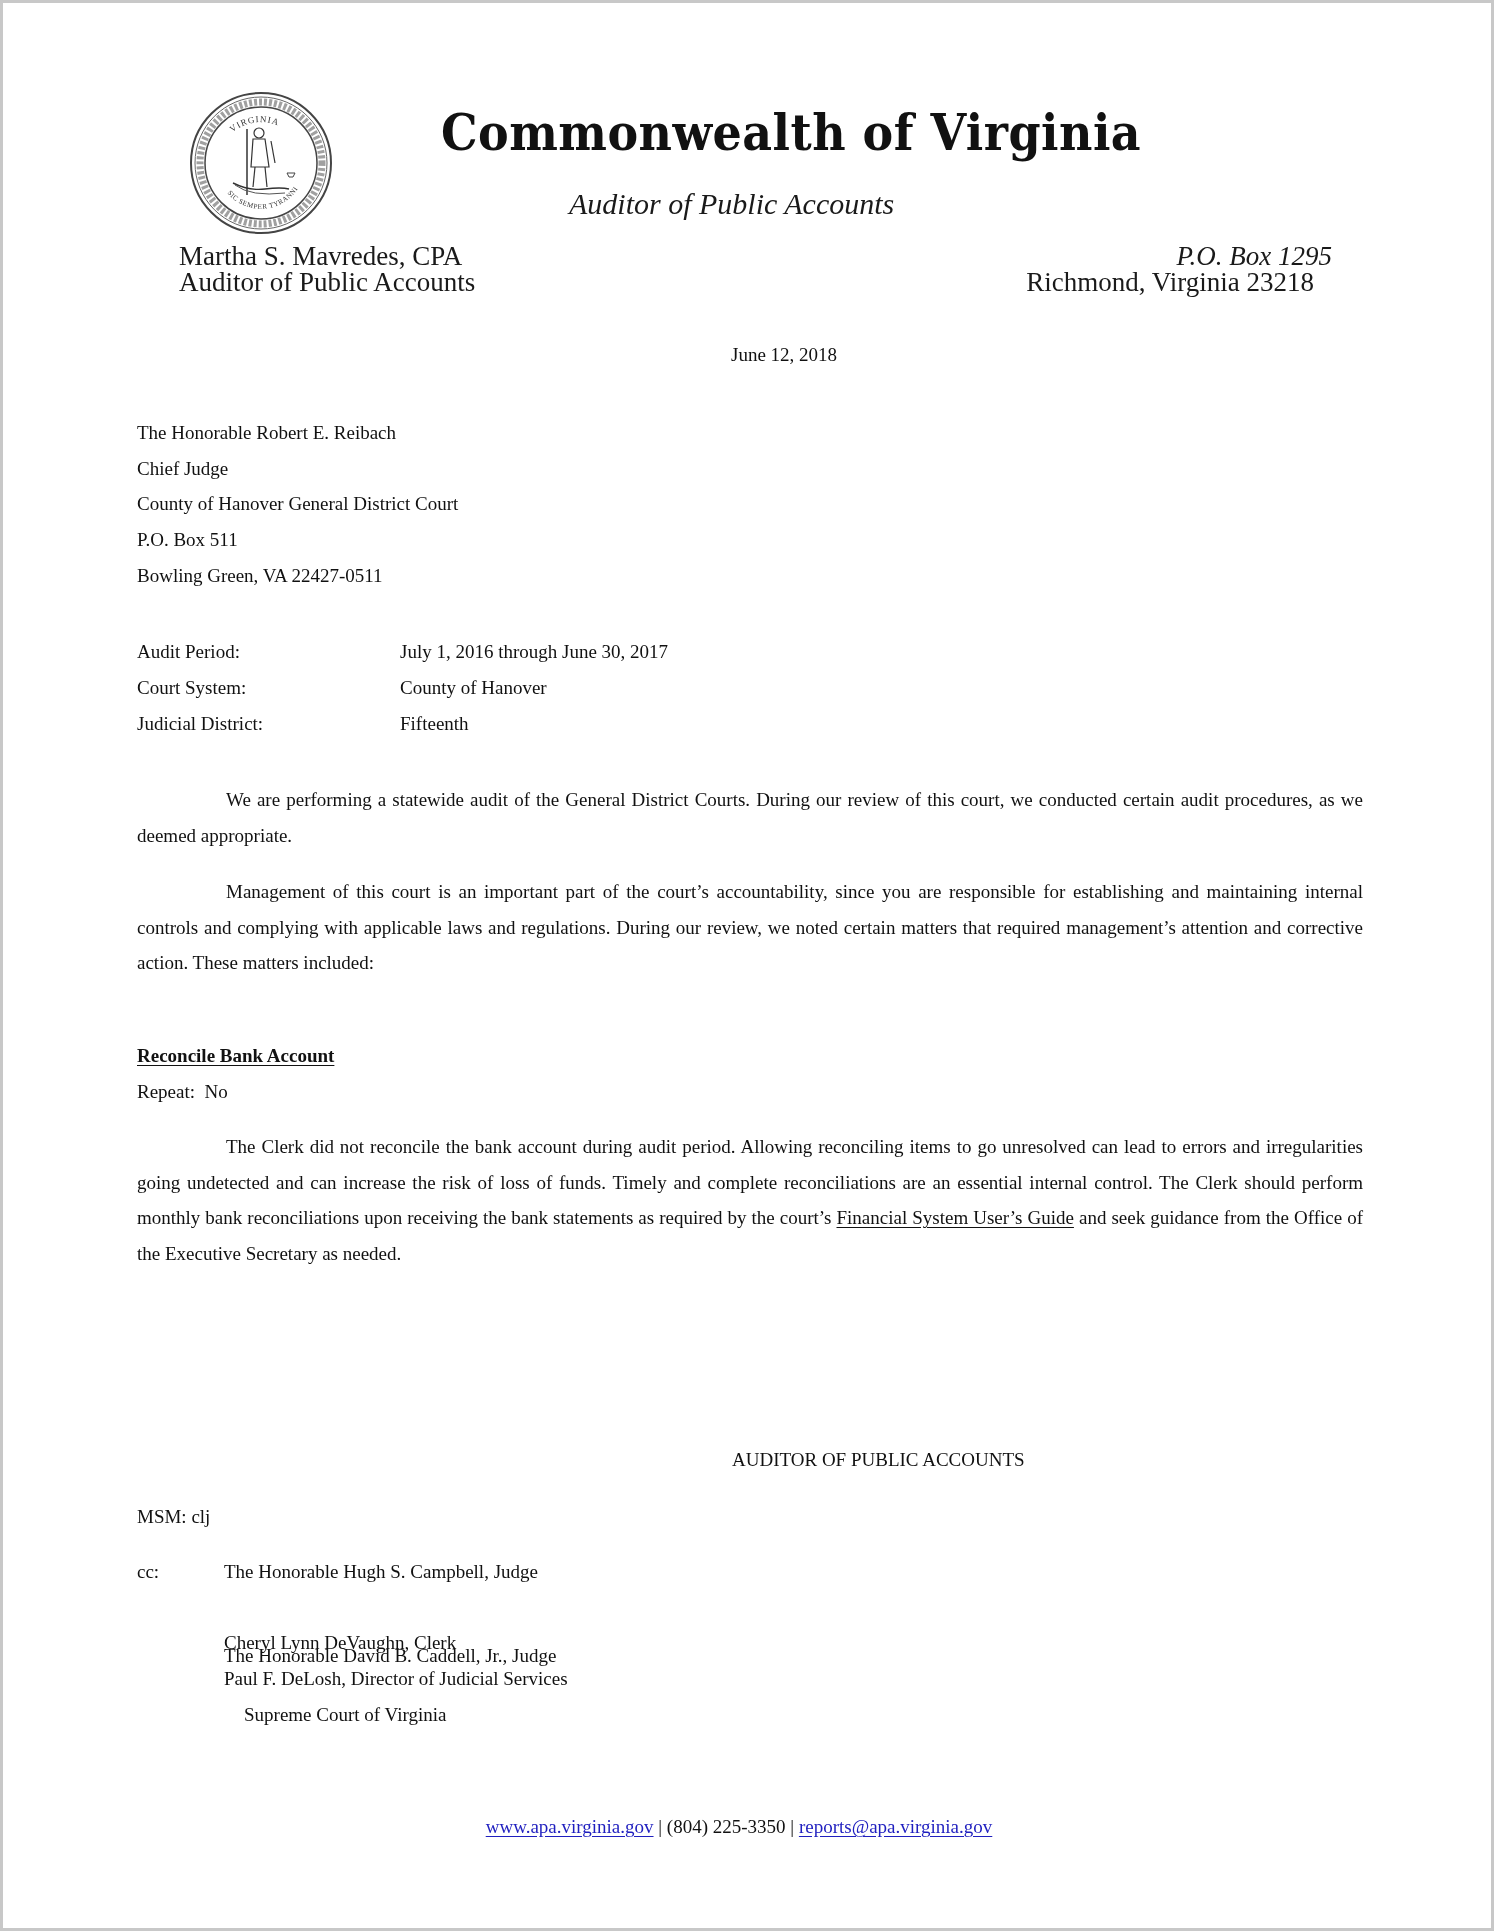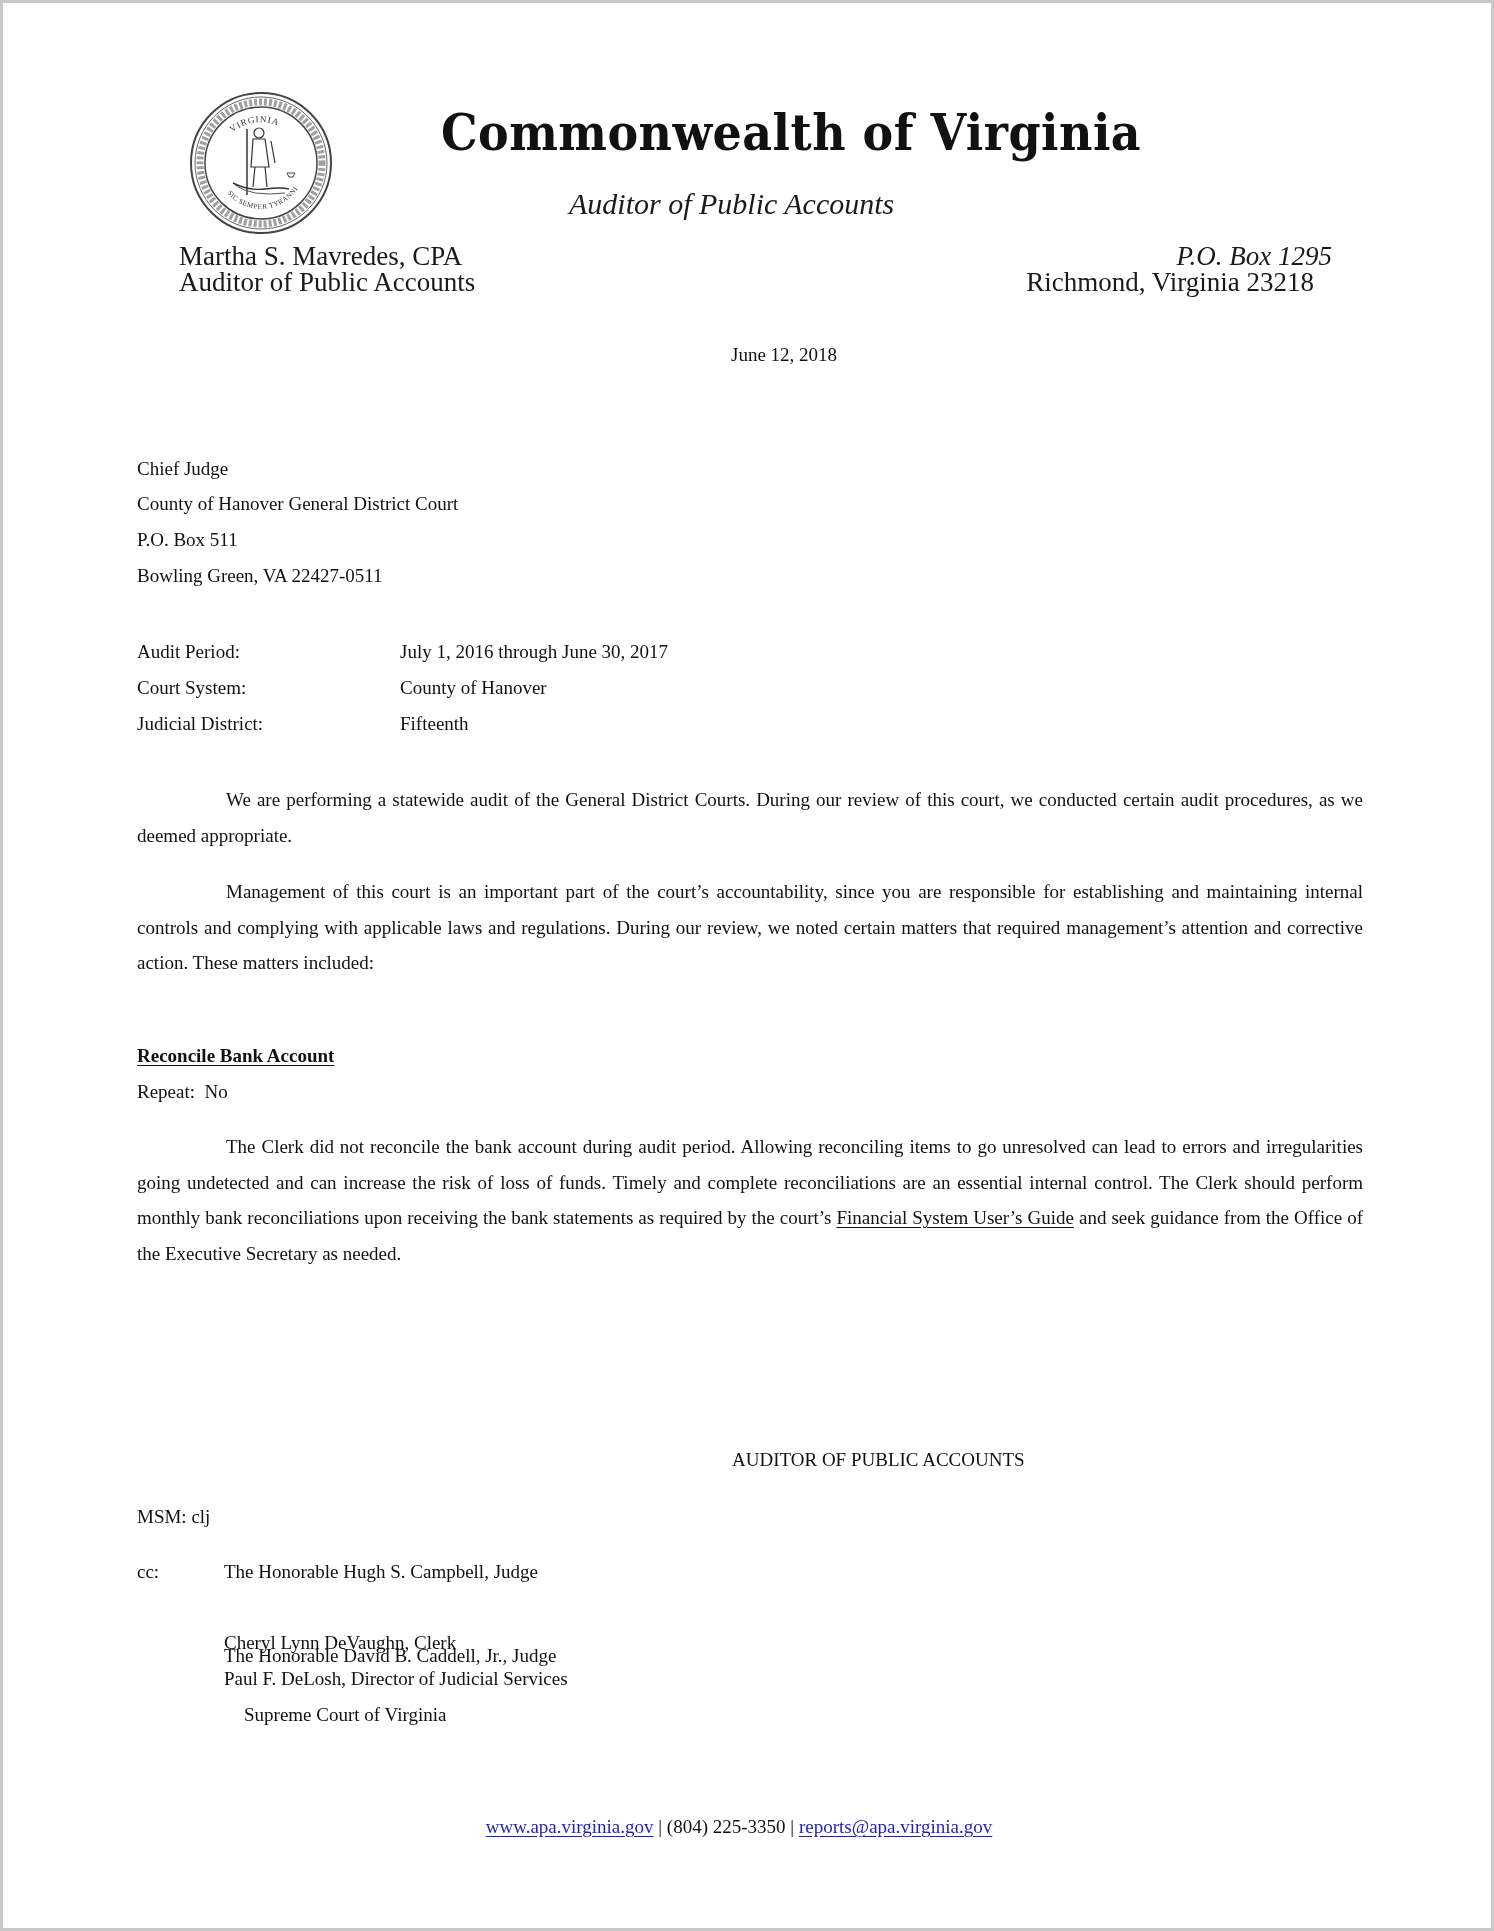--- a/index.html
+++ b/index.html
@@ -67,20 +67,21 @@
   <div class="abs serif subtitle" style="left:566px; top:184px;">Auditor of Public Accounts</div>
 
   <div class="abs serif small-serif" style="left:176px; top:240px;">Martha S. Mavredes, CPA</div>
   <div class="abs serif small-serif" style="left:176px; top:266px;">Auditor of Public Accounts</div>
 
   <div class="abs serif small-serif right" style="right:159px; top:240px;font-style:italic;">P.O. Box 1295</div>
   <div class="abs serif small-serif right" style="right:177px; top:266px;">Richmond, Virginia 23218</div>
 
   <div class="abs body-text" style="left:728px; top:334px;">June 12, 2018</div>
 
+  <div class="abs body-text" style="left:134px; top:412px;">The Honorable Robert E. Reibach</div>
   <div class="abs body-text" style="left:134px; top:448px;">Chief Judge</div>
   <div class="abs body-text" style="left:134px; top:483px;">County of Hanover General District Court</div>
   <div class="abs body-text" style="left:134px; top:519px;">P.O. Box 511</div>
   <div class="abs body-text" style="left:134px; top:555px;">Bowling Green, VA  22427-0511</div>
 
   <div class="abs body-text" style="left:134px; top:631px;">
     <span class="label-col">Audit Period:</span><span>July 1, 2016 through June 30, 2017</span>
   </div>
   <div class="abs body-text" style="left:134px; top:703px;">
     <span class="label-col">Judicial District:</span><span>Fifteenth</span>

